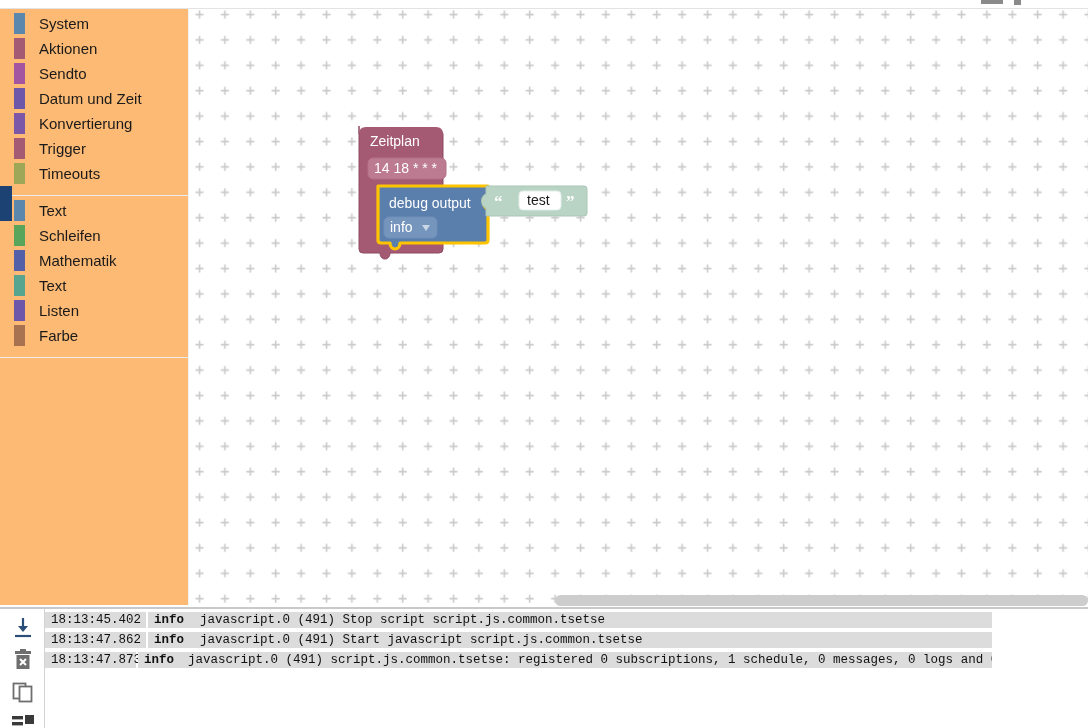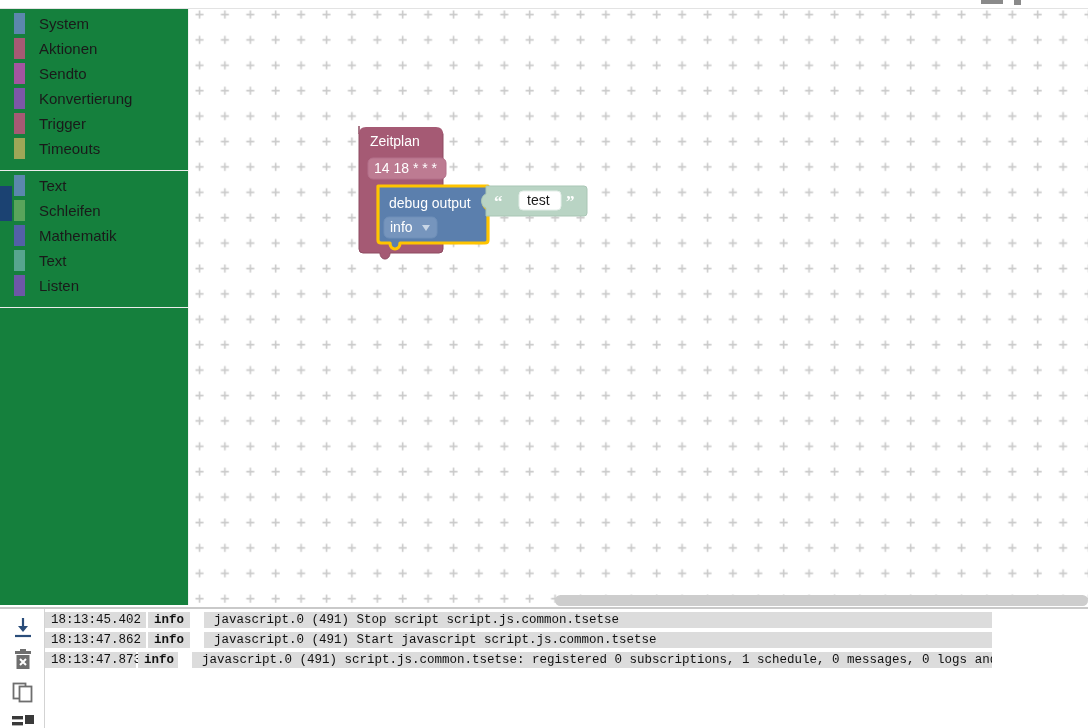--- a/index.html
+++ b/index.html
@@ -46,21 +46,21 @@
     width: 7px; height: 5px;
     background: #8a8a8a;
   }
 
   
   .sidebar {
     position: absolute;
     left: 0; top: 9px;
     width: 189px;
     height: 596px;
-    background: #15803d;
+    background: #fdba74;
     border-right: 1px solid #f2f2f2;
     box-sizing: border-box;
     z-index: 20;
   }
   .sel-indicator {
     position: absolute;
     left: 0; top: 186px;
     width: 12px; height: 35px;
     background: #1b4272;
     z-index: 30;
@@ -203,21 +203,21 @@
     background: #dcdcdc;
     padding: 1px 6px;
     margin-left: 2px;
     font-weight: bold;
     min-width: 40px;
     box-sizing: border-box;
   }
   .log-msg {
     background: #dcdcdc;
     padding: 1px 10px;
-    margin-left: 14px;
+    margin-left: 0;
     flex: 1 1 auto;
     overflow: hidden;
   }
 </style>
 </head>
 <body>
 
 <div id="app">
 
   <div class="top-strip">
@@ -235,20 +235,24 @@
           </div>
           <div class="cat-row">
             <div class="cat-swatch" style="background: rgb(165, 90, 116);"></div>
             <div class="cat-label">Aktionen</div>
           </div>
           <div class="cat-row">
             <div class="cat-swatch" style="background: rgb(163, 85, 160);"></div>
             <div class="cat-label">Sendto</div>
           </div>
           <div class="cat-row">
+            <div class="cat-swatch" style="background: rgb(109, 87, 168);"></div>
+            <div class="cat-label">Datum und Zeit</div>
+          </div>
+          <div class="cat-row">
             <div class="cat-swatch" style="background: rgb(124, 87, 168);"></div>
             <div class="cat-label">Konvertierung</div>
           </div>
           <div class="cat-row">
             <div class="cat-swatch" style="background: rgb(165, 90, 116);"></div>
             <div class="cat-label">Trigger</div>
           </div>
           <div class="cat-row">
             <div class="cat-swatch" style="background: rgb(157, 167, 87);"></div>
             <div class="cat-label">Timeouts</div>
@@ -269,20 +273,24 @@
             <div class="cat-swatch" style="background: rgb(83, 96, 168);"></div>
             <div class="cat-label">Mathematik</div>
           </div>
           <div class="cat-row">
             <div class="cat-swatch" style="background: rgb(87, 165, 143);"></div>
             <div class="cat-label">Text</div>
           </div>
           <div class="cat-row">
             <div class="cat-swatch" style="background: rgb(109, 87, 168);"></div>
             <div class="cat-label">Listen</div>
+          </div>
+          <div class="cat-row">
+            <div class="cat-swatch" style="background: rgb(168, 113, 80);"></div>
+            <div class="cat-label">Farbe</div>
           </div>
         </div>
         <div class="cat-gap"></div>
         <div class="cat-divider"></div>
       </div>
   </div>
   <div class="sel-indicator"></div>
 
   <div class="canvas">
     <svg class="dotgrid" width="898" height="596" xmlns="http://www.w3.org/2000/svg">

